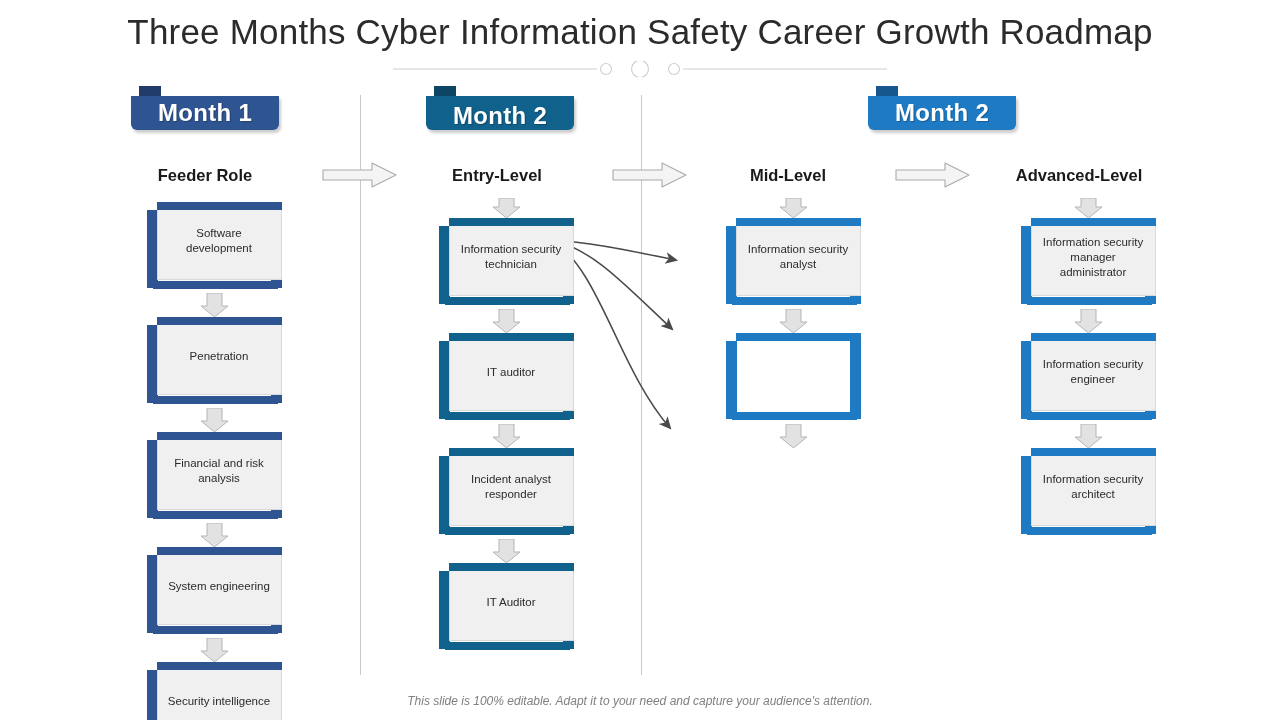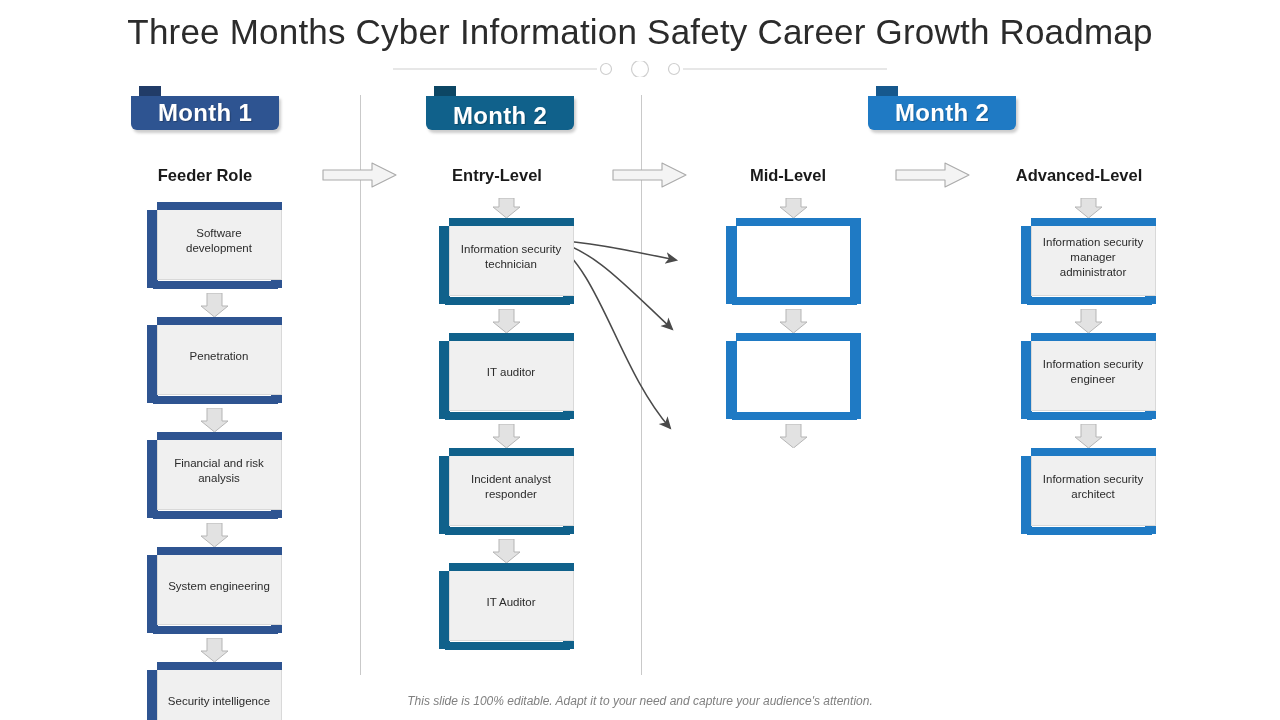--- a/index.html
+++ b/index.html
@@ -375,20 +375,23 @@
     </div>
   </div>
 <div class="card-column" id="card-column-2">
     <div class="v-arrow top-arrow"><svg width="135" height="20" viewBox="0 0 135 20">
         <polygon points="60,0 75,0 75,9 81,9 67.5,20 54,9 60,9" fill="#e2e2e2" stroke="#b5b5b5" stroke-width="1" stroke-linejoin="round"></polygon>
       </svg></div>
     <div class="card-wrap">
       <div class="bar-left" style="background: rgb(31, 122, 196);"></div>
       <div class="bar-right" style="background: rgb(31, 122, 196);"></div>
       <div class="bar-bottom" style="background: rgb(31, 122, 196);"></div>
+      <div class="card">
+        <div class="card-label">Information security analyst</div>
+      </div>
       <div class="bar-top" style="background: rgb(31, 122, 196);"></div>
     </div>
     <div class="v-arrow"><svg width="135" height="24" viewBox="0 0 135 24">
         <polygon points="60,0 75,0 75,13 81,13 67.5,24 54,13 60,13" fill="#e2e2e2" stroke="#b5b5b5" stroke-width="1" stroke-linejoin="round"></polygon>
       </svg></div>
     <div class="card-wrap">
       <div class="bar-left" style="background: rgb(31, 122, 196);"></div>
       <div class="bar-right" style="background: rgb(31, 122, 196);"></div>
       <div class="bar-bottom" style="background: rgb(31, 122, 196);"></div>
       <div class="bar-top" style="background: rgb(31, 122, 196);"></div>

